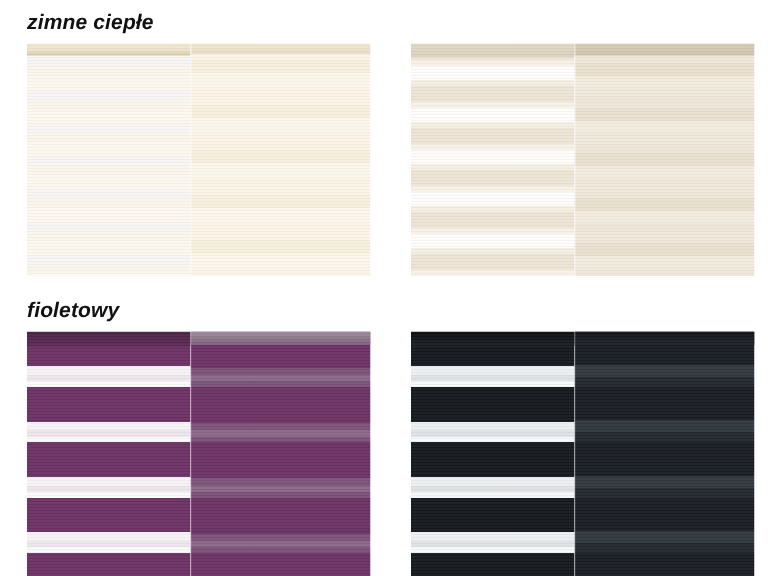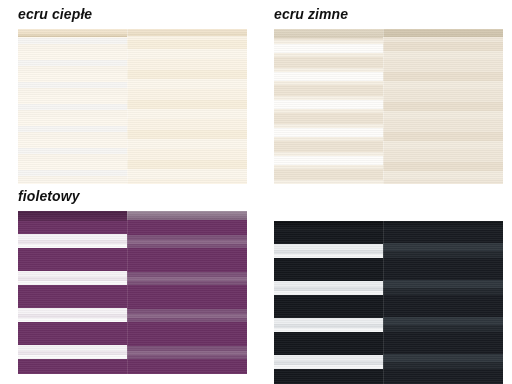--- a/index.html
+++ b/index.html
@@ -19,21 +19,21 @@
     height: 384px;
     background: #ffffff;
   }
   .cell {
     position: absolute;
     width: 256px;
     height: 192px;
   }
   .cell-tl { left: 0;   top: 0; }
   .cell-tr { left: 256px; top: 0; }
-  .cell-bl { left: 0;   top: 182px; }
+  .cell-bl { left: 0;   top: 192px; }
   .cell-br { left: 256px; top: 192px; }
 
   .swatch-label {
     position: absolute;
     left: 18px;
     top: 5px;
     font-family: "Liberation Sans", sans-serif;
     font-style: italic;
     font-weight: bold;
     font-size: 14px;
@@ -205,37 +205,36 @@
     );
     pointer-events: none;
   }
 </style>
 </head>
 <body>
 
 <div class="sheet">
 
   <div class="cell cell-tl">
-    <div class="swatch-label">ecru ciepłe</div>
+    <div class="swatch-label">zimne ciepłe</div>
     <div class="swatch">
       <div class="half half-left">
         <div class="stripes ec-left"></div>
         <div class="ec-left-top"></div>
       </div>
       <div class="half half-right">
         <div class="stripes ec-right"></div>
         <div class="ec-right-top"></div>
       </div>
       <div class="seam"></div>
       <div class="weave"></div>
     </div>
   </div>
 
   <div class="cell cell-tr">
-    <div class="swatch-label">ecru zimne</div>
     <div class="swatch">
       <div class="half half-left">
         <div class="stripes ez-left"></div>
         <div class="ez-left-top"></div>
       </div>
       <div class="half half-right">
         <div class="stripes ez-right"></div>
         <div class="ez-right-top"></div>
       </div>
       <div class="seam"></div>

